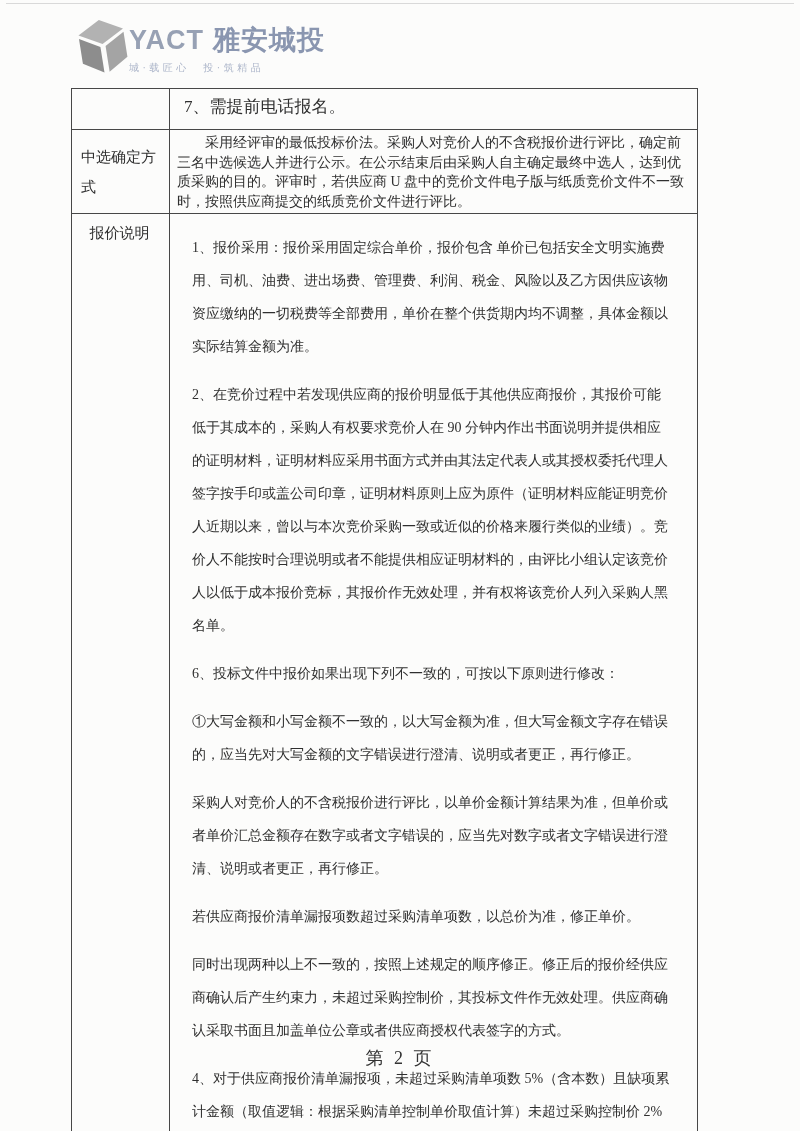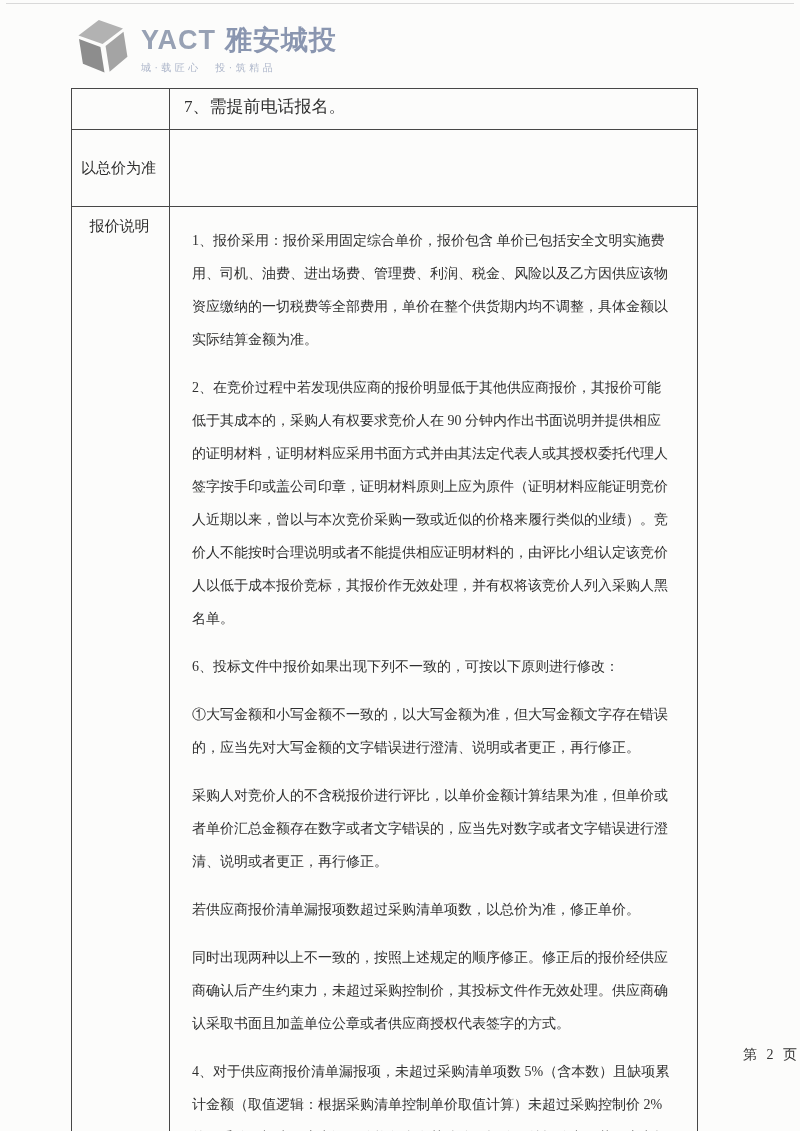--- a/index.html
+++ b/index.html
@@ -17,21 +17,21 @@
   }
   
   .scan-line {
     position:absolute; top:3px; left:6px; right:6px; height:1px;
     background:#d9d9d9;
   }
 
   
   .logo { position:absolute; left:77px; top:16px; display:flex; align-items:flex-start; }
   .logo-cube { width:52px; height:61px; }
-  .logo-textblock { margin-left:12px; padding-top:6px; font-family:"Liberation Sans","DejaVu Sans",sans-serif; }
+  .logo-textblock { padding-top:6px; font-family:"Liberation Sans","DejaVu Sans",sans-serif; }
   .logo-brandline { font-size:27px; font-weight:bold; letter-spacing:1px; color:#97a1b4; white-space:nowrap; }
   .logo-brandline .cn { color:#8a96b0; margin-left:9px; }
   .logo-tagline { margin-top:3px; font-size:10px; letter-spacing:3.5px; color:#adb6ca; white-space:nowrap; }
 
   
   .doc-table {
     position:absolute; left:71px; top:88px; width:627px;
     border:1.5px solid #474747;
     box-sizing:border-box;
   }
@@ -60,21 +60,21 @@
   }
 
   .row-quote { min-height:831px; }
   .row-quote .label-cell { padding:10px 16px 0 14px;text-align:center; }
   .row-quote .content-cell { padding:2px 9px 0 7px; font-size:14px; line-height:33px; }
   .row-quote .content-cell p { margin:15px; }
 
   
   .page-footer {
     position:absolute; left:0; right:0; top:1046px;
-    text-align:right; font-size:14px; letter-spacing:3px; color:#333;
+    text-align:center; font-size:18px; letter-spacing:3px; color:#333;
   }
 </style>
 </head>
 <body>
 
 <div class="page">
 
   <div class="scan-line"></div>
 
   <div class="logo">
@@ -96,21 +96,22 @@
   </div>
 
   <div class="doc-table">
 
     <div class="t-row row-cont">
       <div class="label-cell"></div>
       <div class="content-cell">7、需提前电话报名。</div>
     </div>
 
     <div class="t-row row-method">
-      <div class="label-cell">以总价为准</div>
+      <div class="label-cell">中选确定方式</div>
+      <div class="content-cell">采用经评审的最低投标价法。采购人对竞价人的不含税报价进行评比，确定前三名中选候选人并进行公示。在公示结束后由采购人自主确定最终中选人，达到优质采购的目的。评审时，若供应商 U 盘中的竞价文件电子版与纸质竞价文件不一致时，按照供应商提交的纸质竞价文件进行评比。</div>
     </div>
 
     <div class="t-row row-quote">
       <div class="label-cell">报价说明</div>
       <div class="content-cell">
         <p>1、报价采用：报价采用固定综合单价，报价包含 单价已包括安全文明实施费用、司机、油费、进出场费、管理费、利润、税金、风险以及乙方因供应该物资应缴纳的一切税费等全部费用，单价在整个供货期内均不调整，具体金额以实际结算金额为准。</p>
         <p>2、在竞价过程中若发现供应商的报价明显低于其他供应商报价，其报价可能低于其成本的，采购人有权要求竞价人在 90 分钟内作出书面说明并提供相应的证明材料，证明材料应采用书面方式并由其法定代表人或其授权委托代理人签字按手印或盖公司印章，证明材料原则上应为原件（证明材料应能证明竞价人近期以来，曾以与本次竞价采购一致或近似的价格来履行类似的业绩）。竞价人不能按时合理说明或者不能提供相应证明材料的，由评比小组认定该竞价人以低于成本报价竞标，其报价作无效处理，并有权将该竞价人列入采购人黑名单。</p>
         <p>6、投标文件中报价如果出现下列不一致的，可按以下原则进行修改：</p>
         <p>①大写金额和小写金额不一致的，以大写金额为准，但大写金额文字存在错误的，应当先对大写金额的文字错误进行澄清、说明或者更正，再行修正。</p>
         <p>采购人对竞价人的不含税报价进行评比，以单价金额计算结果为准，但单价或者单价汇总金额存在数字或者文字错误的，应当先对数字或者文字错误进行澄清、说明或者更正，再行修正。</p>

